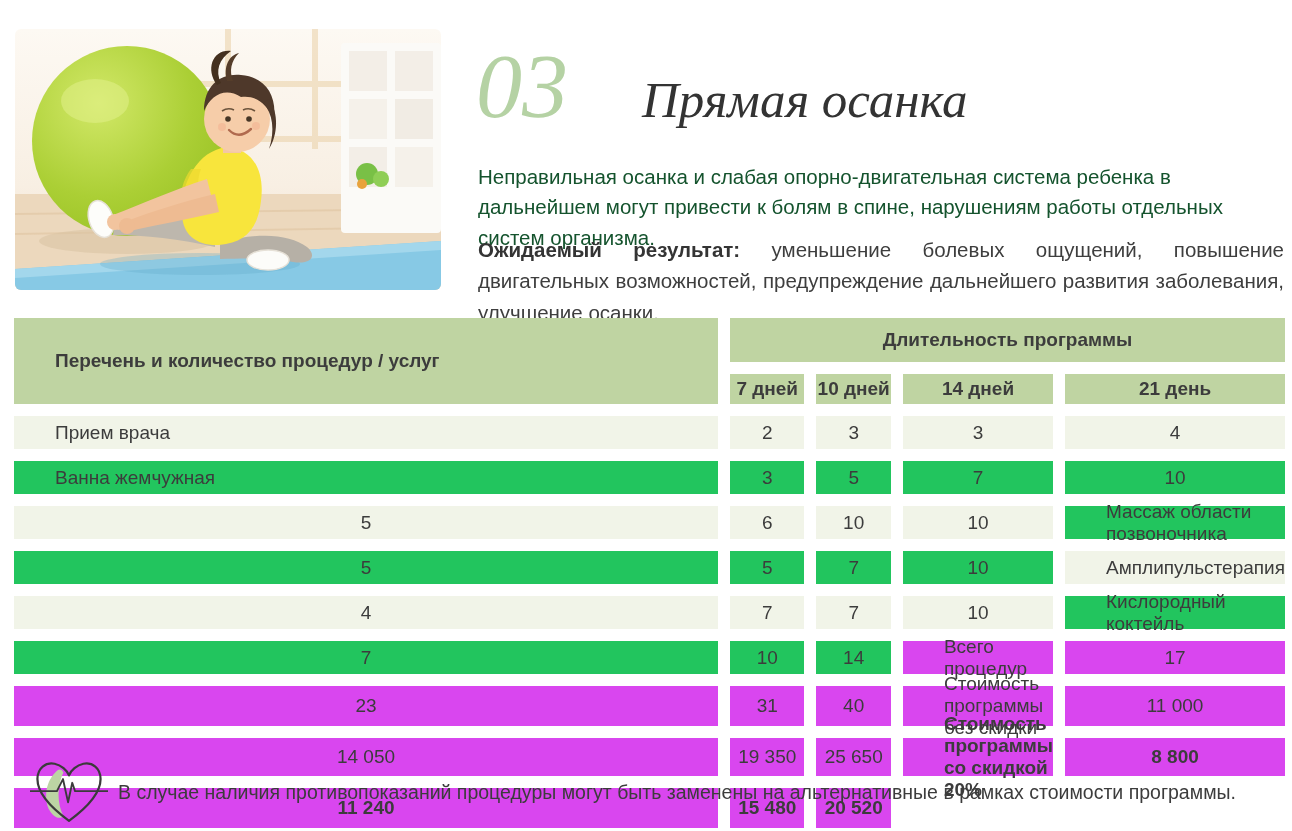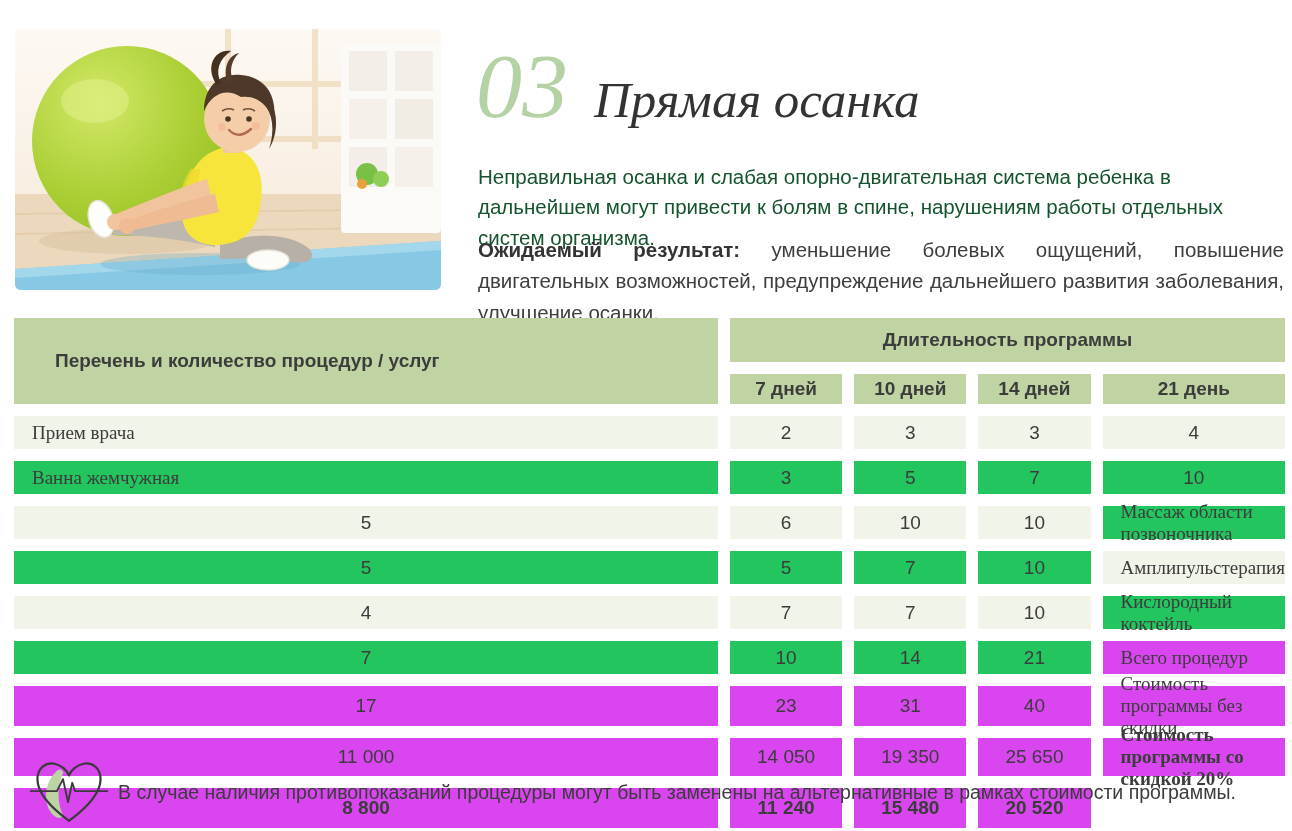--- a/index.html
+++ b/index.html
@@ -17,21 +17,21 @@
   .heading{
     position:absolute; left:476px; top:40px;
     display:flex; align-items:baseline; gap:26px;
   }
   .big-number{
     font-family:"Liberation Serif", serif; font-style:italic;
     font-size:92px; line-height:1; color:#b5d2a4; font-weight:400;
   }
   .page-title{
     font-family:"Liberation Serif", serif; font-style:italic;
-    font-size:51px; line-height:1; color:#333333; font-weight:400;
+    font-size:51px; line-height:1; color:#333333; font-weight:400;margin-left:48px;
   }
   .intro{
     position:absolute; left:478px; top:141px; width:806px;
     font-size:20.5px; line-height:1.5; color:#14532d;
   }
   .expected{
     position:absolute; left:478px; top:213px; width:806px;
     font-size:20.5px; line-height:1.55; color:#3e3e3e; text-align:justify;
   }
   .expected b{color:#343434;}
@@ -41,21 +41,21 @@
     display:grid;
     grid-template-columns:704px repeat(4,1fr);
     grid-template-rows:44px 30px repeat(6,33px) 40px 38px 40px;
     gap:12px;
     font-size:19px;
   }
   .cell{display:flex; align-items:center; justify-content:center;}
   .cell-a{grid-column:1; grid-row:1/3; justify-content:flex-start; padding-left:41px; font-weight:bold;}
   .cell-b{grid-column:2/6; grid-row:1; font-weight:bold;}
   .day{grid-row:2; font-weight:bold;}
-  .lbl{justify-content:flex-start; padding-left:18px;font-family:Liberation Serif, serif;}
+  .lbl{justify-content:flex-start; padding-left:41px;}
   .bg-h{background:#bfd4a2;}
   .bg-l{background:#f1f4e8;}
   .bg-m{background:#22c55e;}
   .bg-s{background:#d946ef;}
   .bold{font-weight:bold;}
   
   .footnote{
     position:absolute; left:30px; top:756px; width:1271px;
     display:flex; align-items:center; gap:10px;
   }
@@ -203,21 +203,20 @@
     <div class="cell lbl bg-l">Амплипульстерапия</div>
     <div class="cell bg-l">4</div>
     <div class="cell bg-l">7</div>
     <div class="cell bg-l">7</div>
     <div class="cell bg-l">10</div>
 
     <div class="cell lbl bg-m">Кислородный коктейль</div>
     <div class="cell bg-m">7</div>
     <div class="cell bg-m">10</div>
     <div class="cell bg-m">14</div>
-    <div class="cell bg-m">21</div>
 
     <div class="cell lbl bg-s">Всего процедур</div>
     <div class="cell bg-s">17</div>
     <div class="cell bg-s">23</div>
     <div class="cell bg-s">31</div>
     <div class="cell bg-s">40</div>
 
     <div class="cell lbl bg-s">Стоимость программы без скидки</div>
     <div class="cell bg-s">11 000</div>
     <div class="cell bg-s">14 050</div>

